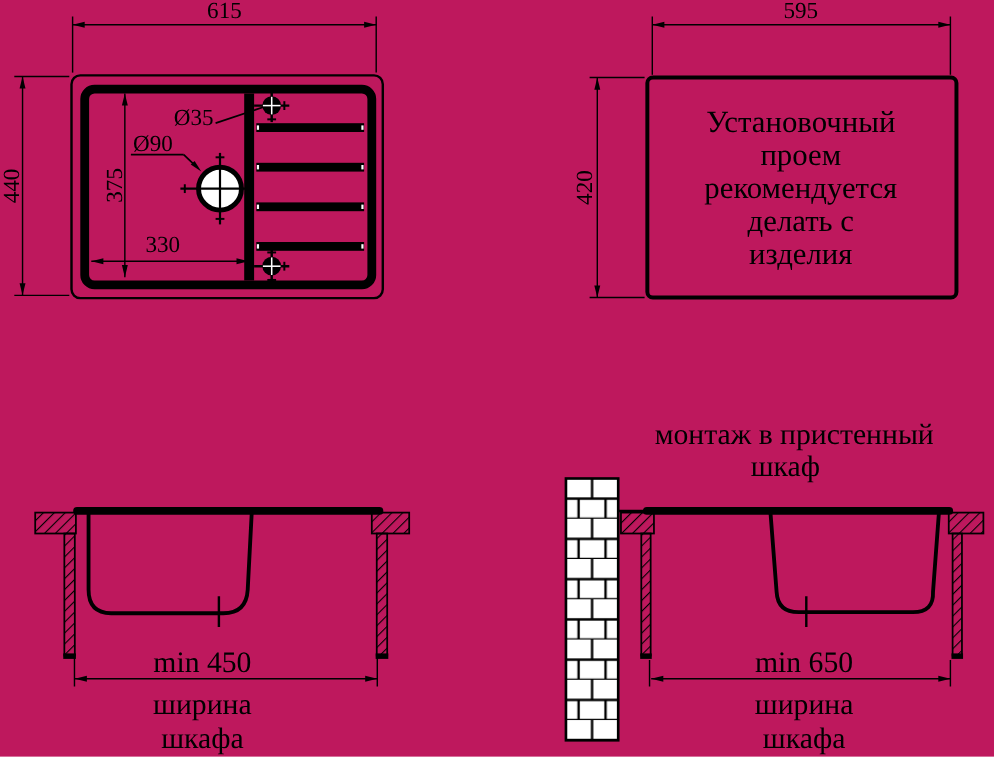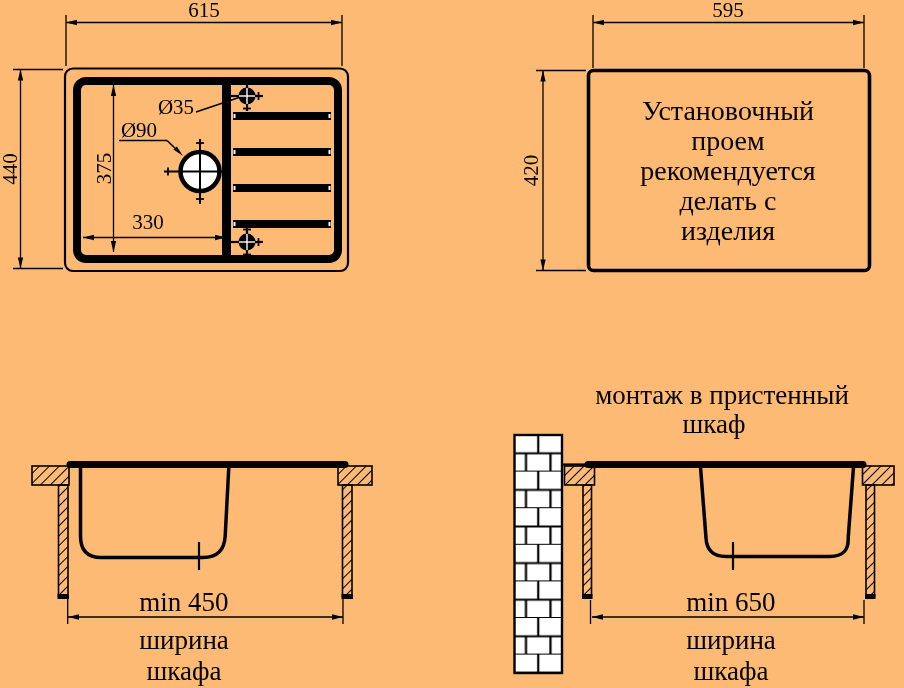--- a/index.html
+++ b/index.html
@@ -1,16 +1,16 @@
 <!DOCTYPE html>
 <html><head>
 <meta charset="utf-8">
 <style>
   html,body{margin:0;padding:0;background:#ffffff;}
-  .canvas{position:relative;width:904px;height:688px;background:#fdba74;overflow:hidden;}
+  .canvas{position:relative;width:904px;height:688px;background:#be185d;overflow:hidden;}
   svg{display:block;}
   text{font-family:"Liberation Serif","DejaVu Serif",serif;fill:#000000;stroke:none;}
   .dim{font-size:21px;}
   .big{font-size:27px;}
   .note{font-size:28px;}
 </style>
 </head>
 <body>
 
 <div class="canvas">

